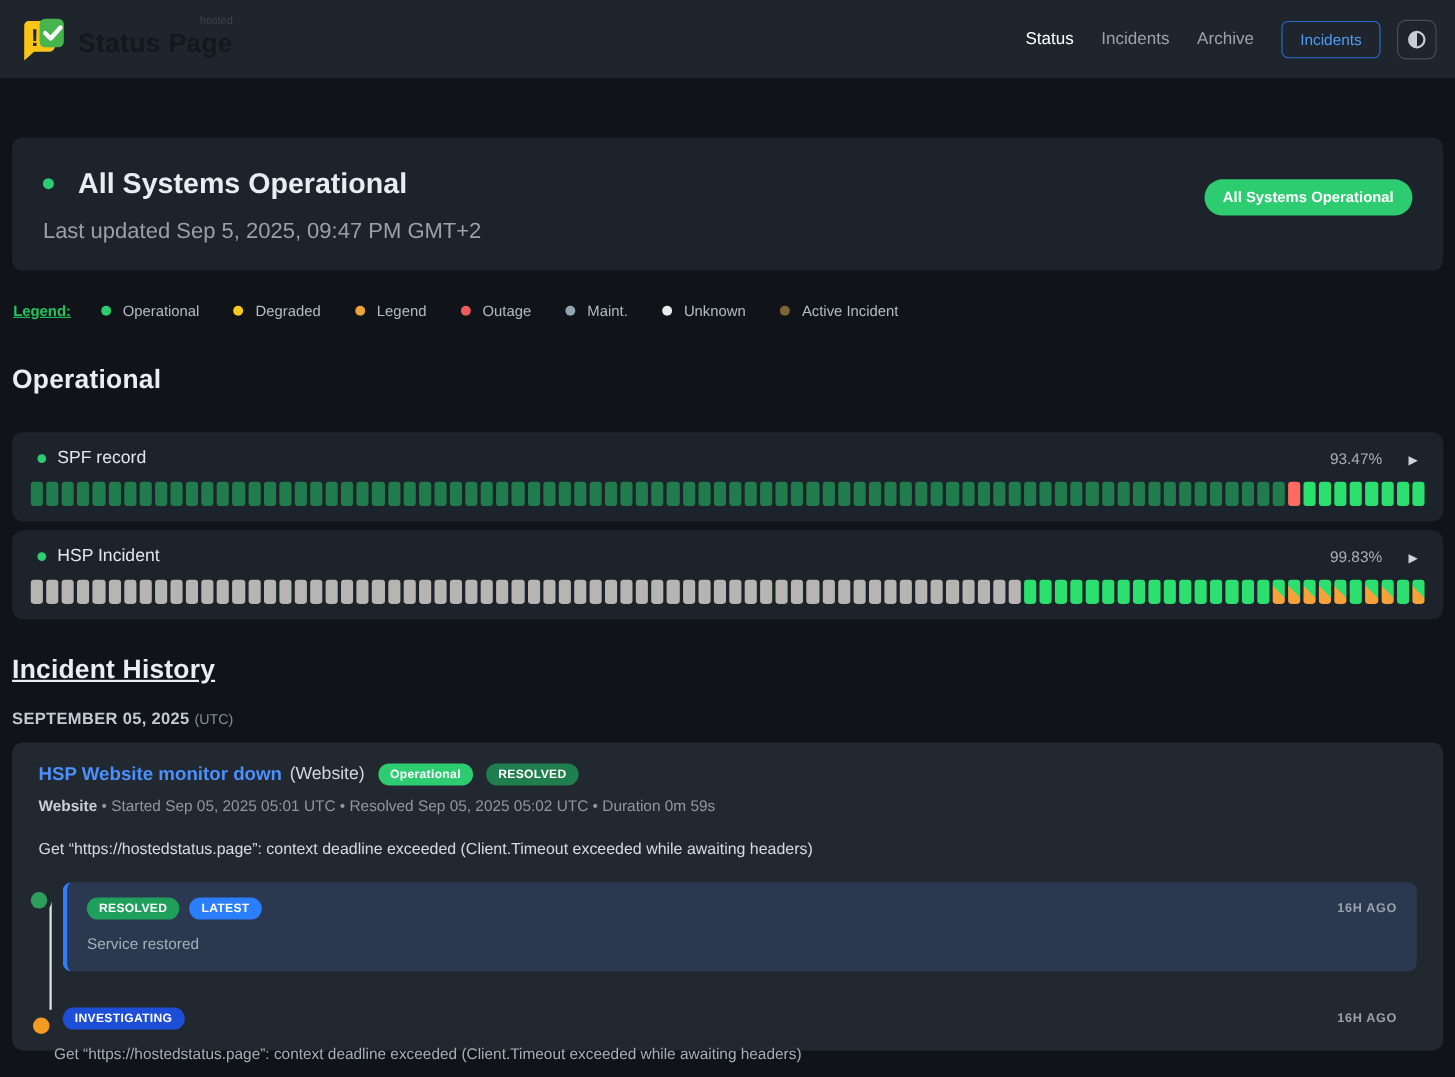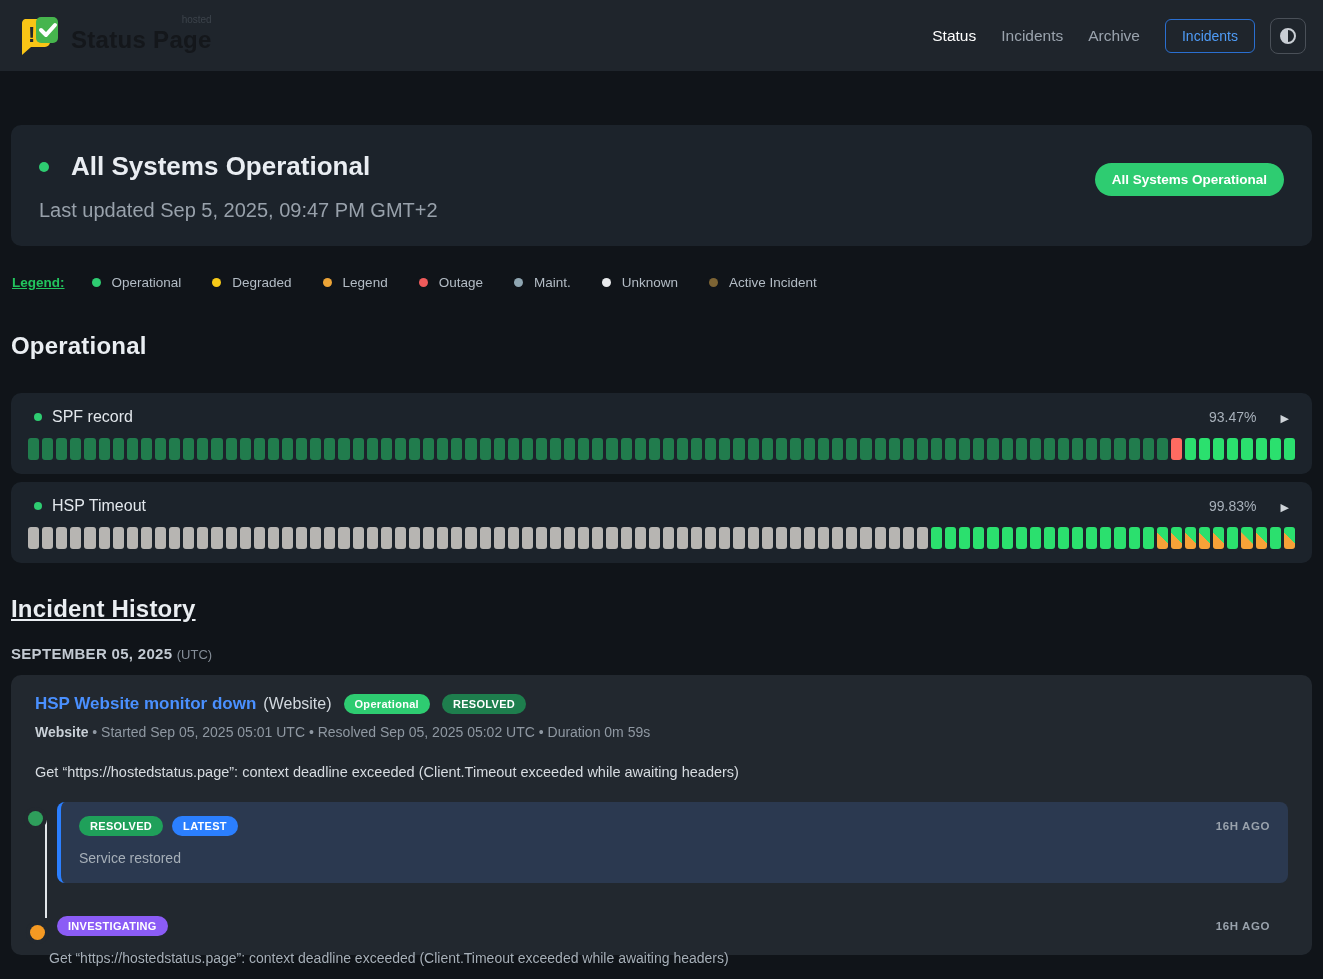--- a/index.html
+++ b/index.html
@@ -282,21 +282,21 @@
           <span class="bar" style="background: rgb(43, 224, 110);"></span>
           <span class="bar" style="background: rgb(43, 224, 110);"></span>
           <span class="bar" style="background: rgb(43, 224, 110);"></span>
           <span class="bar" style="background: rgb(43, 224, 110);"></span>
           <span class="bar" style="background: rgb(43, 224, 110);"></span>
         </div>
       </div>
       <div class="component-card">
         <div class="comp-head">
           <span class="comp-dot" style="background: rgb(46, 204, 113);"></span>
-          <span class="comp-name">HSP Timeout</span>
+          <span class="comp-name">HSP Incident</span>
           <span class="comp-right">
             <span class="comp-uptime">99.83%</span>
             <span class="comp-arrow">▶</span>
           </span>
         </div>
         <div class="bars">
           <span class="bar" style="background: rgb(183, 181, 178);"></span>
           <span class="bar" style="background: rgb(183, 181, 178);"></span>
           <span class="bar" style="background: rgb(183, 181, 178);"></span>
           <span class="bar" style="background: rgb(183, 181, 178);"></span>
@@ -414,21 +414,21 @@
           <div class="tl-badge-row">
             <span class="badge tl-badge" style="background: rgb(31, 160, 90);">RESOLVED</span>
             <span class="badge tl-badge" style="background: rgb(43, 127, 255);">LATEST</span>
             <span class="tl-time">16H AGO</span>
           </div>
           <div class="tl-msg">Service restored</div>
         </div>
         <div class="tl-entry plain">
           <span class="tl-dot" style="background: rgb(245, 154, 35);"></span>
           <div class="tl-badge-row">
-            <span class="badge tl-badge" style="background: #8b5cf6;">INVESTIGATING</span>
+            <span class="badge tl-badge" style="background: #1d4ed8;">INVESTIGATING</span>
             <span class="tl-time">16H AGO</span>
           </div>
           <div class="tl-msg">Get “https://hostedstatus.page”: context deadline exceeded (Client.Timeout exceeded while awaiting headers)</div>
         </div>
       </div>
   </section>
 
 </main>
 
 </body></html>

